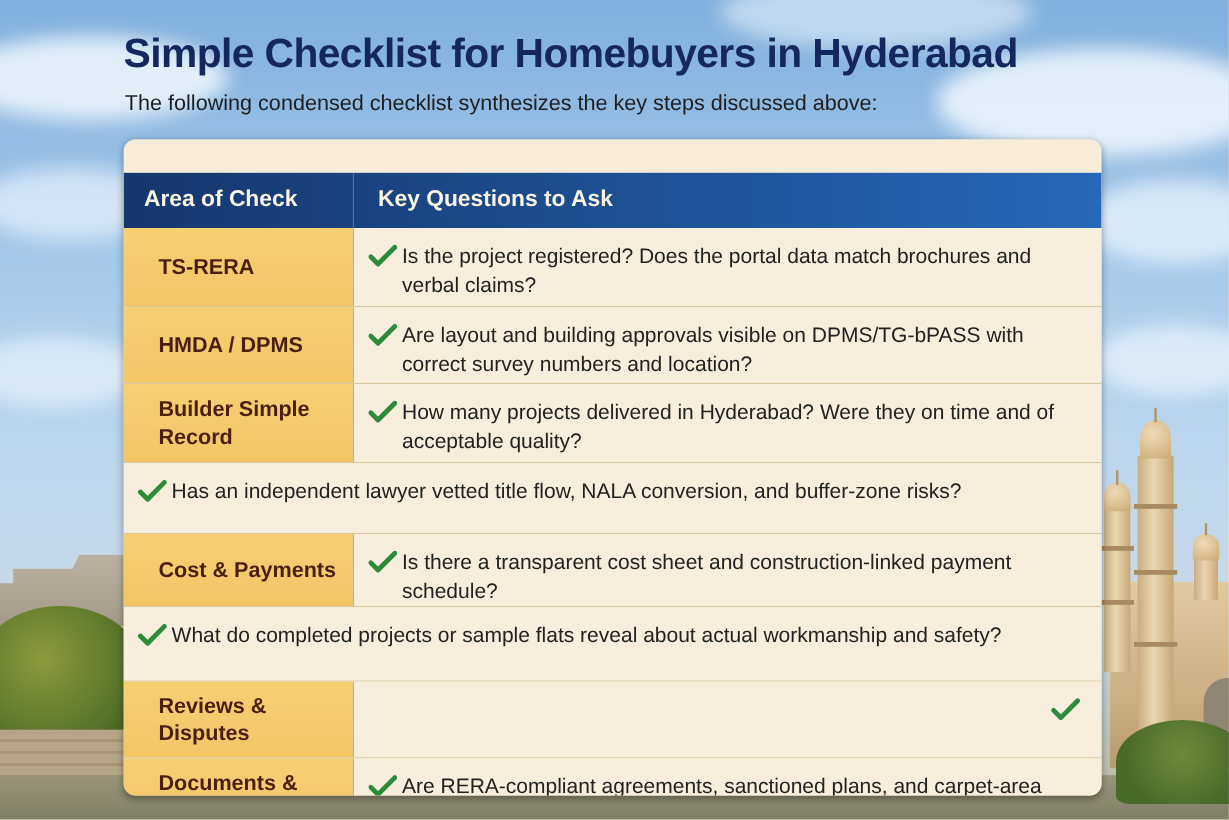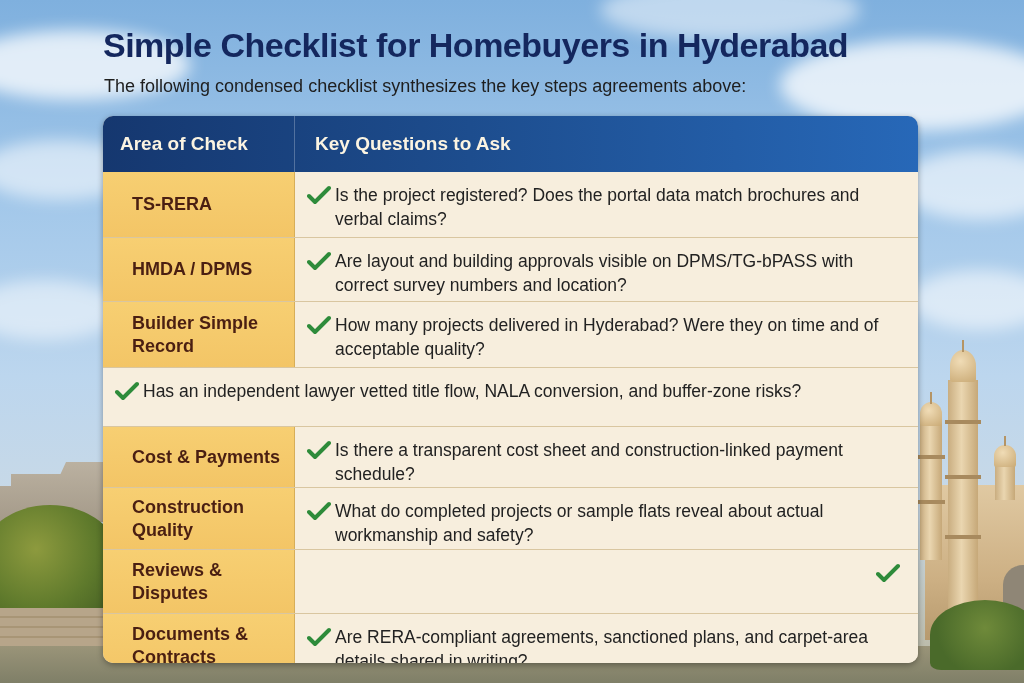--- a/index.html
+++ b/index.html
@@ -88,23 +88,23 @@
       font-size: 18px; color: #1e1e1e;
     }
 
     .table {
       position: absolute; left: 103px; top: 116px; width: 815px; height: 547px;
       border-radius: 10px; overflow: hidden;
       box-shadow: 0 2px 6px rgba(0,0,0,0.35);
       background: #f6ecd8;
     }
     .thead {
-      display: flex; height: 56px;
+      display: flex; height: 46px;
       background: linear-gradient(90deg, #15376f 0%, #1d4d8e 45%, #2768b8 100%);
-      color: #fbf4e2; font-weight: bold; font-size: 19px;
+      color: #fbf4e2; font-weight: bold; font-size: 19px; margin-top: 28px;
     }
     .th-area { width: 192px; padding-left: 17px; display: flex; align-items: center; border-right: 1px solid rgba(255,255,255,0.25); }
     .th-q { flex: 1; padding-left: 20px; display: flex; align-items: center; }
 
     .row { display: flex; border-top: 1px solid #d9c6a0; }
     .cell-area {
       width: 192px; padding-left: 29px; padding-right: 6px;
       background: linear-gradient(180deg, #f7cf72 0%, #f3c566 100%);
       display: flex; align-items: center;
       font-weight: bold; font-size: 18px; line-height: 23px; color: #4a1f12;
@@ -152,21 +152,21 @@
     <div class="ring r1"></div>
     <div class="ring r2"></div>
     <div class="ring r3"></div>
     <div class="ring r4"></div>
     <div class="ring r5"></div>
   </div>
   <div class="bush-right"></div>
 </div>
 
 <h1 class="title">Simple Checklist for Homebuyers in Hyderabad</h1>
-<p class="subtitle">The following condensed checklist synthesizes the key steps agreements above:</p>
+<p class="subtitle">The following condensed checklist synthesizes the key steps discussed above:</p>
 
 <div class="table">
   <div class="thead">
     <div class="th-area">Area of Check</div>
     <div class="th-q">Key Questions to Ask</div>
   </div>
 
   <div class="row" style="height:65px;border-top:none">
     <div class="cell-area">TS-RERA</div>
     <div class="cell-q">
@@ -220,21 +220,20 @@
       <span class="check">
           <svg viewBox="0 0 24 20">
             <path d="M2 11 L8 17 L22 3" fill="none" stroke="#2e8b3a" stroke-width="4" stroke-linecap="round" stroke-linejoin="round"></path>
           </svg>
         </span>
       <span class="q-text">Is there a transparent cost sheet and construction-linked payment schedule?</span>
     </div>
   </div>
 
   <div class="row" style="height:62px">
-    <div class="cell-area">Construction Quality</div>
     <div class="cell-q">
       <span class="check">
           <svg viewBox="0 0 24 20">
             <path d="M2 11 L8 17 L22 3" fill="none" stroke="#2e8b3a" stroke-width="4" stroke-linecap="round" stroke-linejoin="round"></path>
           </svg>
         </span>
       <span class="q-text">What do completed projects or sample flats reveal about actual workmanship and safety?</span>
     </div>
   </div>
 

